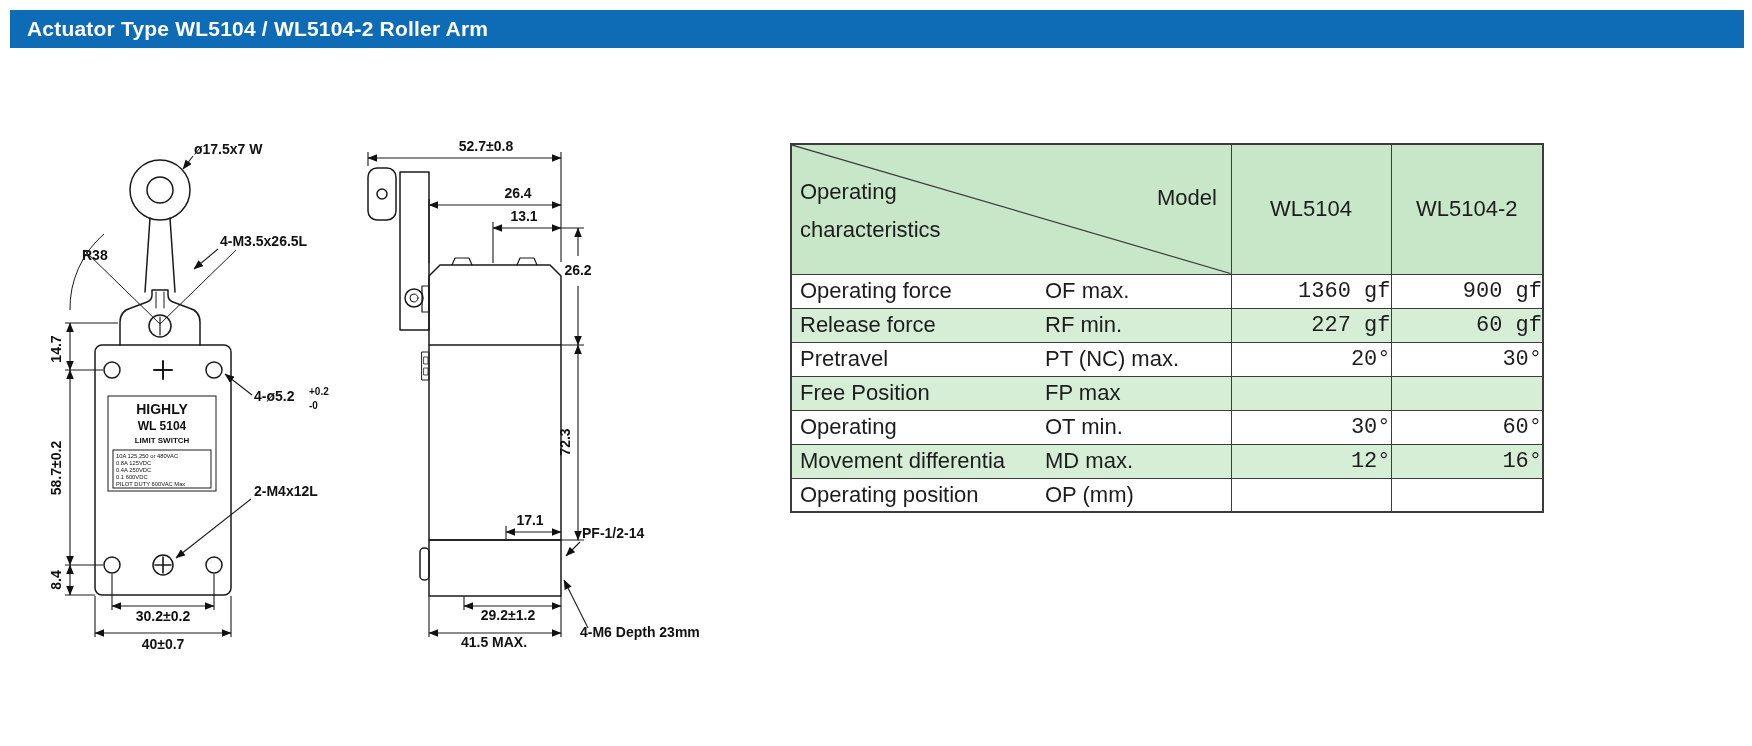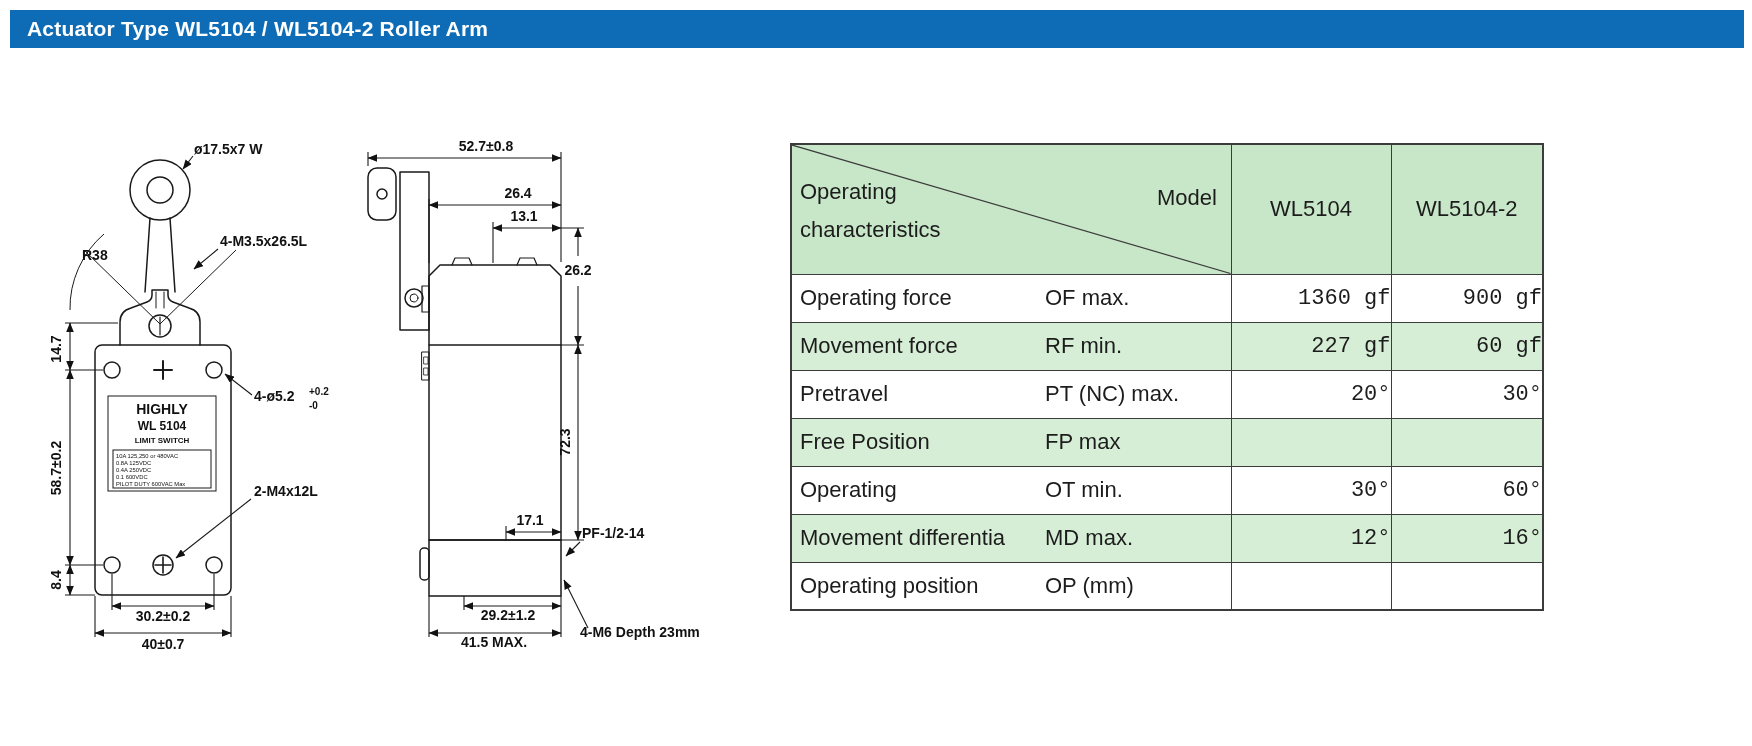--- a/index.html
+++ b/index.html
@@ -27,21 +27,21 @@
   .spec-table { position:absolute; left:790px; top:143px; width:752px; border-collapse:collapse;
     table-layout:fixed; background:#fff; border:2px solid var(--table_border,#3c3c3c); }
   .spec-table th, .spec-table td { border:1px solid var(--table_border,#3c3c3c);
     font-size:22px; font-weight:400; color:#1c1c1c; }
   .spec-table thead th { background:var(--table_header_bg,#c8e6c8); height:130px;
     text-align:center; vertical-align:middle; }
   th.corner { position:relative; }
   .diag { position:absolute; inset:0; width:100%; height:100%; display:block; }
   .corner-model { position:absolute; left:318px; top:40px;margin-left:47px; }
   .corner-chars { position:absolute; left:8px; top:28px; text-align:left; line-height:38px; }
-  .spec-table tbody tr { height:48px; }
+  .spec-table tbody tr { height:34px; }
   .spec-table tbody tr:nth-child(even) td { background:var(--table_row_alt,#d6eed6); }
   .spec-table td:nth-child(1) { border-right:none; padding-left:8px; }
   .spec-table td:nth-child(2) { border-left:none;  padding-left:4px; }
   .spec-table td:nth-child(3), .spec-table td:nth-child(4) { text-align:right;font-family:Liberation Mono, monospace; }
 </style>
 </head>
 <body>
 
 <div class="page">
 
@@ -216,21 +216,21 @@
       </tr>
     </thead>
     <tbody>
       <tr>
         <td>Operating force</td>
         <td>OF max.</td>
         <td>1360 gf</td>
         <td>900 gf</td>
       </tr>
       <tr>
-        <td>Movement force</td>
+        <td>Release force</td>
         <td>RF min.</td>
         <td>227 gf</td>
         <td>60 gf</td>
       </tr>
       <tr>
         <td>Pretravel</td>
         <td>PT (NC) max.</td>
         <td>20°</td>
         <td>30°</td>
       </tr>

